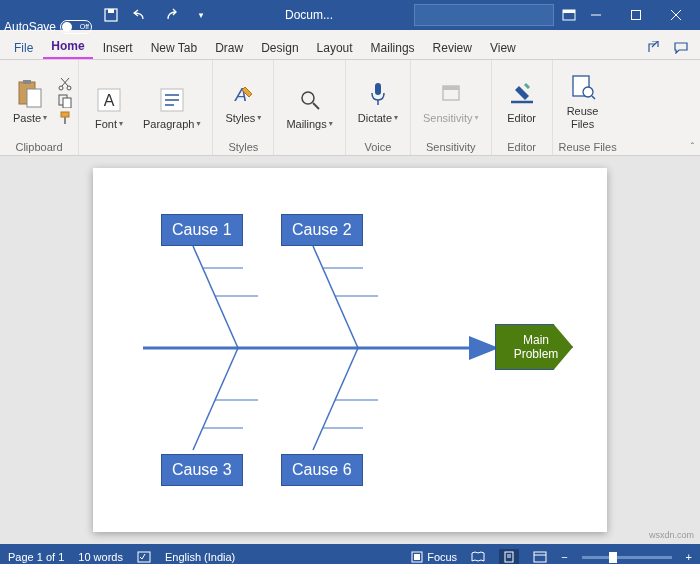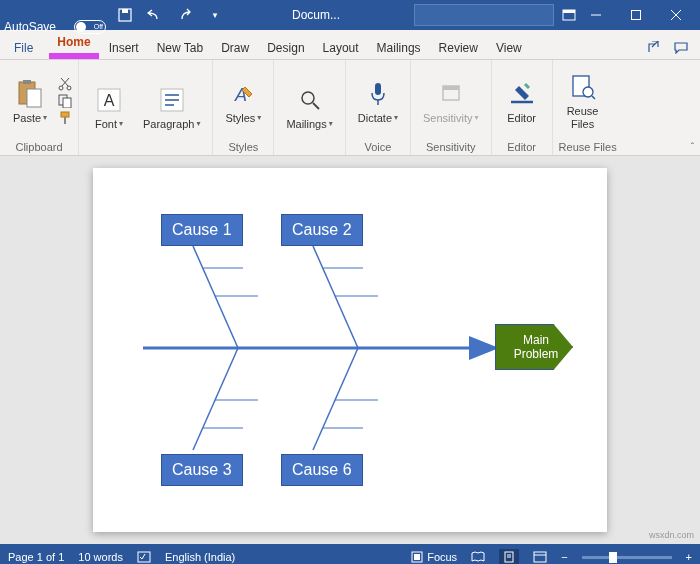--- a/index.html
+++ b/index.html
@@ -1,34 +1,34 @@
 <!DOCTYPE html>
 <html><head>
 <meta charset="utf-8">
 <style>
 * { box-sizing: border-box; margin: 0; padding: 0; font-family: "Segoe UI", Arial, sans-serif; }
 body { width: 700px; height: 564px; background: #e6e6e6; overflow: hidden; font-size: 12px; }
 
 
 .titlebar { height: 30px; background: #2b579a; color: #fff; display: flex; align-items: center; padding: 0 4px; }
-.titlebar .autosave { display: flex; align-items: flex-start; gap: 18px; margin-right: 8px; margin-top: 23px; }
+.titlebar .autosave { display: flex; align-items: flex-start; gap: 4px; margin-right: 8px; margin-top: 23px; }
 .titlebar .toggle { width: 32px; height: 14px; border: 1px solid #fff; border-radius: 8px; display: flex; align-items: center; padding: 0 2px; font-size: 7px; justify-content: flex-end; position: relative; }
 .titlebar .toggle::before { content: ""; position: absolute; left: 1px; width: 10px; height: 10px; border-radius: 50%; background: #fff; }
 .qat { display: flex; gap: 8px; align-items: center; }
 .qat .btn { width: 22px; height: 22px; display: flex; align-items: center; justify-content: center; cursor: pointer; }
 .doc-title { flex: 1; text-align: center; font-size: 12px; white-space: nowrap; overflow: hidden; }
 .searchbox { width: 140px; height: 22px; background: #3a67a8; border: 1px solid #5a82b8; margin: 0 8px; }
 .win-controls { display: flex; }
 .win-controls .wbtn { width: 40px; height: 30px; display: flex; align-items: center; justify-content: center; cursor: pointer; }
 
 
 .tabs { height: 30px; background: #f3f2f1; display: flex; align-items: flex-end; padding: 0 6px; gap: 2px; border-bottom: 1px solid #d0d0d0; }
 .tab { padding: 4px 8px; font-size: 12px; color: #333; cursor: pointer; }
 .tab.file { color: #2b579a; font-weight: 400; }
-.tab.active { color: #c2410c; border-bottom: 6px solid #d946ef; font-weight: 600; margin-left: 6px; }
+.tab.active { color: #4c1d95; border-bottom: 2px solid #d946ef; font-weight: 600; }
 .tabs .spacer { flex: 1; }
 .tabs .rbtn { width: 26px; height: 22px; display: flex; align-items: center; justify-content: center; color: #2b579a; cursor: pointer; }
 
 
 .ribbon { height: 96px; background: #f3f2f1; border-bottom: 1px solid #d0d0d0; display: flex; position: relative; }
 .group { display: flex; flex-direction: column; border-right: 1px solid #e0e0e0; padding: 2px 6px 0 6px; }
 .group .controls { flex: 1; display: flex; align-items: center; gap: 4px; }
 .group .glabel { text-align: center; font-size: 11px; color: #666; padding: 2px 0; }
 .big-btn { display: flex; flex-direction: column; align-items: center; justify-content: center; gap: 2px; padding: 2px 6px; cursor: pointer; min-width: 48px; }
 .big-btn .icon { height: 32px; display: flex; align-items: center; justify-content: center; }

